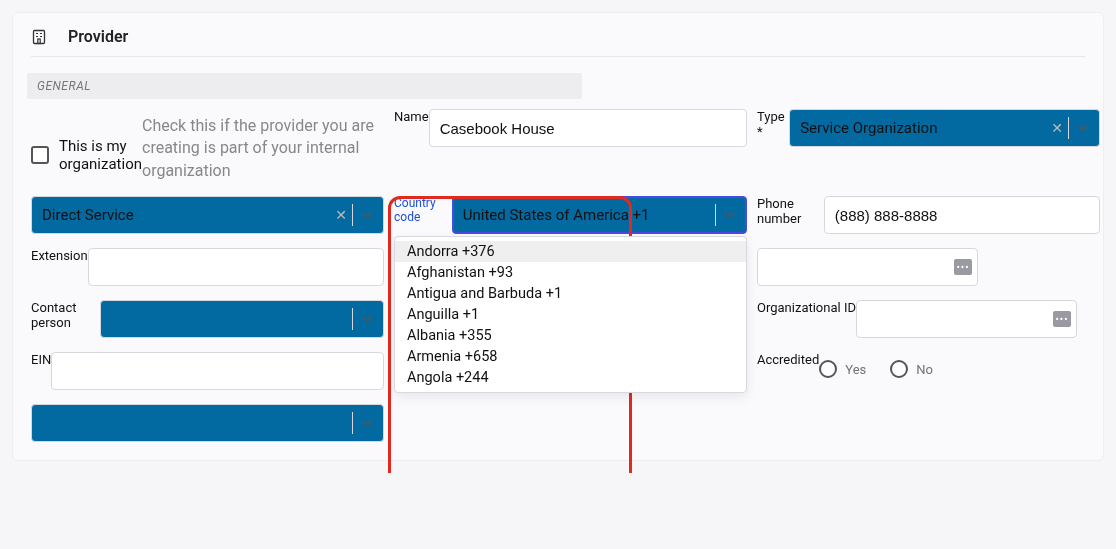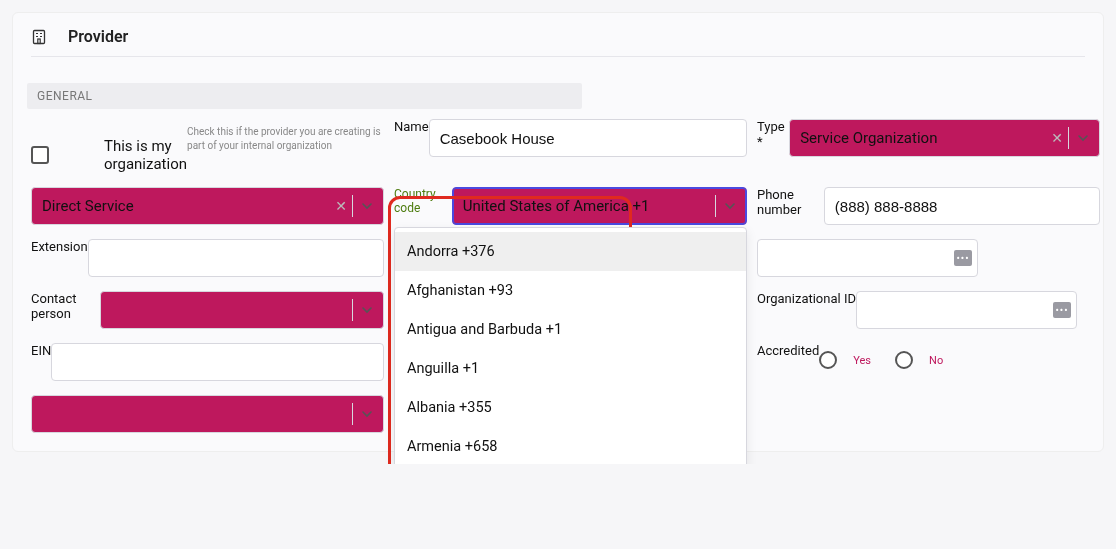--- a/index.html
+++ b/index.html
@@ -33,45 +33,46 @@
       font-size: 16px;
       font-weight: 600;
       color: #222;
     }
     .section-bar {
       background: #ededf0;
       color: #777;
       font-size: 12px;
       letter-spacing: 0.5px;
       padding: 6px 10px;
-      margin: 26px 0 10px -4px;
+      margin: 16px 0 10px -4px;
       width: 555px;
       border-radius: 2px;
+      font-style: italic;
     }
     .grid {
       display: grid;
       grid-template-columns: 353px 353px 343px;
       column-gap: 10px;
       row-gap: 14px;
       align-items: start;
     }
     .field-label {
       font-size: 13px;
       color: #111;
       margin-bottom: 5px;
       display: block;
     }
     .field-label-focused {
       font-size: 12px;
-      color: #4d7c0f;
+      color: #1d4ed8;
       margin-bottom: 5px;
       display: block;
     }
     .helper-text {
-      font-size: 10px;
+      font-size: 16px;
       color: #888;
       margin-top: 6px;
       line-height: 1.4;
       max-width: 340px;
     }
     .text-input {
       width: 100%;
       height: 38px;
       border: 1px solid #d7d7de;
       border-radius: 4px;
@@ -81,21 +82,21 @@
       background: #fff;
     }
     .select-box {
       width: 100%;
       height: 38px;
       border: 1px solid #d7d7de;
       border-radius: 4px;
       padding: 0 30px 0 10px;
       font-size: 15px;
       color: #111;
-      background: #be185d;
+      background: #0369a1;
       display: flex;
       align-items: center;
       position: relative;
     }
     .select-box.clearable {
       padding-right: 60px;
     }
     .select-box.focused {
       border: 1px solid #4a4ae0;
       box-shadow: 0 0 0 1px #4a4ae0 inset;
@@ -136,21 +137,20 @@
       height: 18px;
       border: 2px solid #555;
       border-radius: 3px;
       background: #fff;
       display: inline-block;
       flex: 0 0 auto;
     }
     .checkbox-label {
       font-size: 15px;
       color: #111;
-      margin-left: 45px;
     }
     .radio-row {
       display: flex;
       align-items: center;
       gap: 24px;
       margin-top: 8px;
     }
     .radio-opt {
       display: flex;
       align-items: center;
@@ -158,23 +158,22 @@
     }
     .radio {
       width: 18px;
       height: 18px;
       border: 2px solid #555;
       border-radius: 50%;
       background: #fff;
       display: inline-block;
     }
     .radio-label {
-      font-size: 11px;
-      color: #be185d;
-      margin-left: 8px;
+      font-size: 13px;
+      color: #737373;
     }
     .input-with-icon {
       position: relative;
     }
     .trailing-chip {
       position: absolute;
       right: 6px;
       top: 50%;
       transform: translateY(-50%);
       width: 18px;
@@ -205,21 +204,21 @@
       left: 0;
       right: 0;
       background: #fff;
       border: 1px solid #d7d7de;
       border-radius: 4px;
       box-shadow: 0 4px 12px rgba(0,0,0,0.08);
       z-index: 10;
       padding: 4px 0;
     }
     .dropdown-item {
-      padding: 11px 12px;
+      padding: 2px 12px;
       font-size: 14.5px;
       color: #111;
       cursor: pointer;
     }
     .dropdown-item.highlighted {
       background: #efefef;
     }
     .col1-org {
       grid-column: 1;
     }
@@ -303,20 +302,21 @@
             </svg>
         </span>
       </div>
       <div class="dropdown-list">
         <div class="dropdown-item highlighted">Andorra +376</div>
         <div class="dropdown-item">Afghanistan +93</div>
         <div class="dropdown-item">Antigua and Barbuda +1</div>
         <div class="dropdown-item">Anguilla +1</div>
         <div class="dropdown-item">Albania +355</div>
         <div class="dropdown-item">Armenia +658</div>
+        <div class="dropdown-item">Angola +244</div>
       </div>
     </div>
 
     <div class="field">
       <label class="field-label">Phone number</label>
       <input class="text-input" value="(888) 888-8888" style="">
     </div>
 
     <div class="field">
       <label class="field-label">Extension</label>

